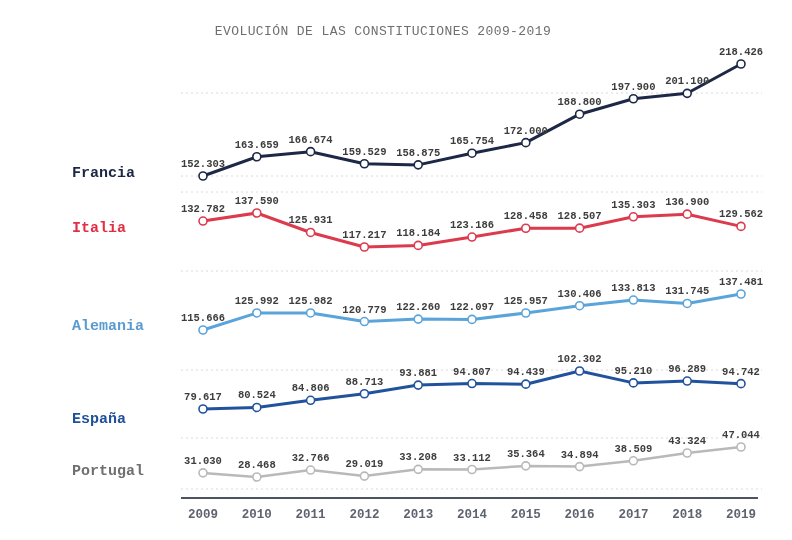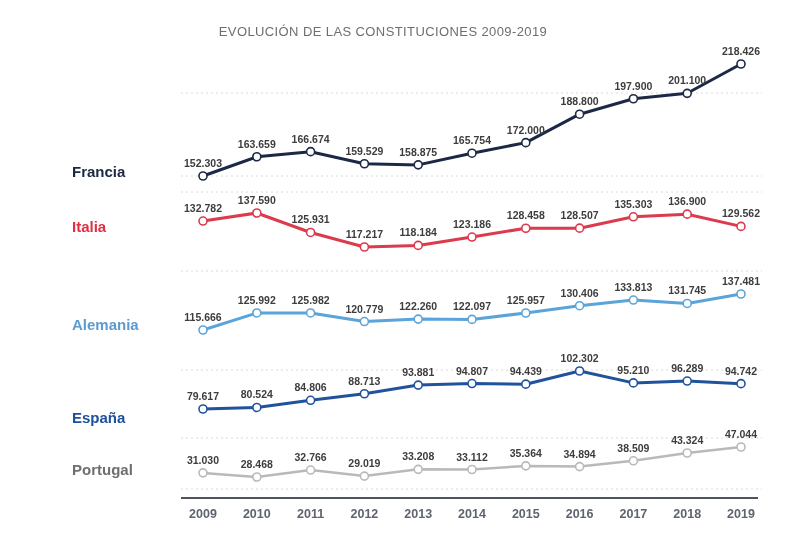--- a/index.html
+++ b/index.html
@@ -1,20 +1,20 @@
 <!DOCTYPE html>
 <html><head>
 <meta charset="utf-8">
 <style>
   html,body{margin:0;padding:0;background:#ffffff;}
   #canvas{
     position:relative;
     width:792px;height:540px;
     background:#ffffff;
-    font-family:Liberation Sans, sans-serif;
+    font-family:Liberation Mono, monospace;
     overflow:hidden;
   }
   #chart-title{
     position:absolute;
     left:0;top:24px;width:766px;
     text-align:center;
     font-size:13px;
     font-weight:400;
     letter-spacing:0.4px;
     color:#6e6e6e;

